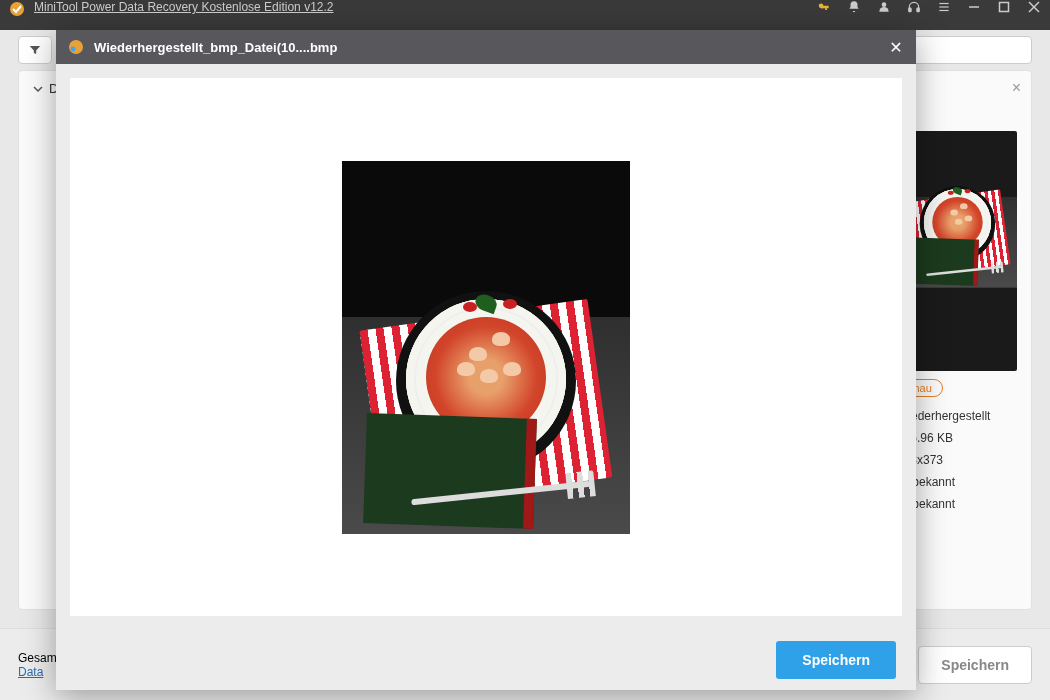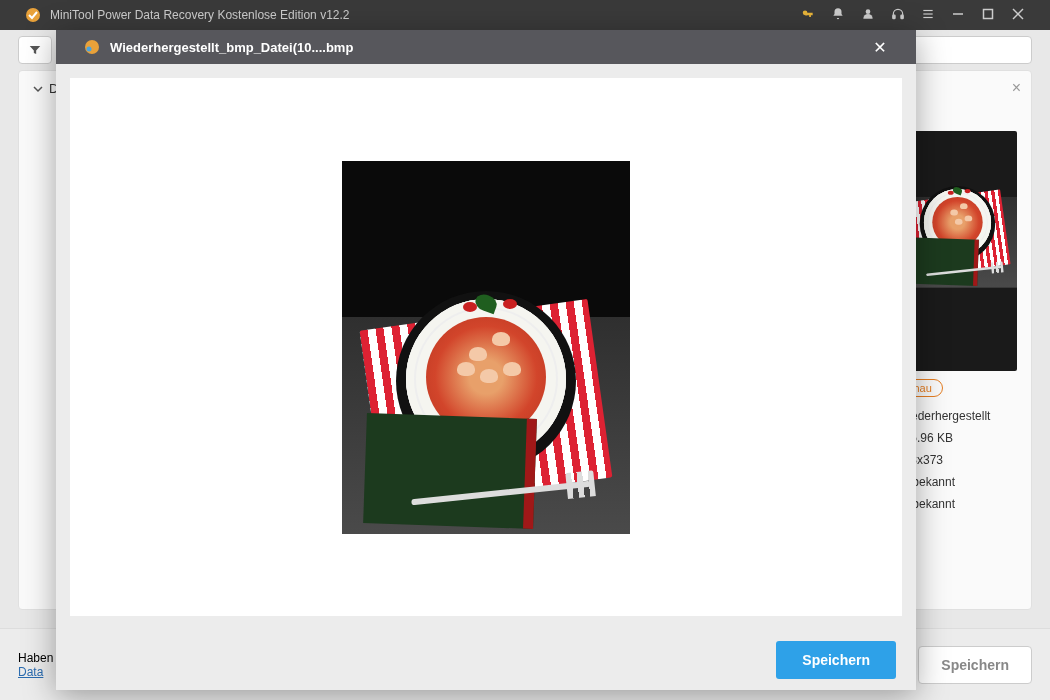--- a/index.html
+++ b/index.html
@@ -1,19 +1,19 @@
 <!DOCTYPE html>
 <html><head>
 <meta charset="utf-8">
 <style>
 * { margin: 0; padding: 0; box-sizing: border-box; font-family: -apple-system, BlinkMacSystemFont, "Segoe UI", Arial, sans-serif; }
 body { width: 1050px; height: 700px; overflow: hidden; background: #e8e8e8; position: relative; }
 
 
-.titlebar { height: 30px; background: #3a3a3a; display: flex; align-items: center; padding: 0 24px; color: #ccc; font-size: 12px; }
+.titlebar { height: 30px; background: #3a3a3a; display: flex; align-items: flex-start; padding: 0 8px; color: #ccc; font-size: 12px; text-decoration: underline; }
 .titlebar .app-icon { width: 18px; height: 18px; margin-right: 8px; display: flex; align-items: center; justify-content: center; }
 .titlebar .title { flex: 1; }
 .titlebar .win-controls { display: flex; gap: 14px; align-items: center; }
 .titlebar .win-controls span { cursor: pointer; color: #ccc; width: 16px; text-align: center; position: relative; }
 .notif-dot { position: absolute; top: -2px; right: -2px; width: 6px; height: 6px; background: #e74c3c; border-radius: 50%; }
 
 
 .main-bg { position: absolute; top: 30px; left: 0; right: 0; bottom: 0; background: #e8e8e8; }
 .toolbar { height: 40px; display: flex; align-items: center; padding: 6px 18px; gap: 8px; }
 .filter-btn { width: 34px; height: 28px; border: 1px solid #ccc; border-radius: 4px; background: #fff; display: flex; align-items: center; justify-content: center; }
@@ -28,21 +28,21 @@
 .sidepanel .chau { color: #e67e22; border: 1px solid #e67e22; border-radius: 12px; padding: 2px 10px; font-size: 11px; display: inline-block; margin-bottom: 12px; }
 .sidepanel .info-line { margin-bottom: 8px; }
 
 .footer-bg { position: absolute; bottom: 0; left: 0; right: 0; height: 72px; background: #ececec; border-top: 1px solid #ddd; display: flex; align-items: center; padding: 0 18px; }
 .footer-left { font-size: 12px; }
 .footer-link { color: #2b6cb0; text-decoration: underline; cursor: pointer; }
 .save-btn-bg { margin-left: auto; background: #fff; border: 1px solid #ccc; color: #888; padding: 10px 22px; border-radius: 4px; font-size: 14px; font-weight: 600; }
 
 
 .modal { position: absolute; top: 30px; left: 56px; width: 860px; height: 660px; background: #ececec; box-shadow: 0 6px 30px rgba(0,0,0,.35); display: flex; flex-direction: column; z-index: 10; }
-.modal-header { height: 34px; background: #57575c; display: flex; align-items: center; padding: 0 26px; color: #fff; font-size: 13px; }
+.modal-header { height: 34px; background: #57575c; display: flex; align-items: center; padding: 0 10px; color: #fff; font-size: 13px; }
 .modal-header .m-icon { width: 20px; height: 20px; margin-right: 8px; display: flex; align-items: center; justify-content: center; }
 .modal-header .m-title { flex: 1; font-weight: 600; }
 .modal-header .m-close { cursor: pointer; font-size: 16px; width: 20px; text-align: center; }
 
 .modal-body { flex: 1; padding: 14px; display: flex; }
 .preview-canvas { flex: 1; background: #fff; display: flex; align-items: center; justify-content: center; }
 .preview-img { width: 288px; height: 373px; background: #0a0a0a; position: relative; overflow: hidden; }
 
 .modal-footer { height: 60px; display: flex; align-items: center; justify-content: flex-end; padding: 0 20px; }
 .save-btn { background: #2ea1e8; color: #fff; border: none; padding: 11px 26px; border-radius: 3px; font-size: 14px; font-weight: 600; cursor: pointer; }
@@ -167,21 +167,21 @@
       <div class="info-line">Wiederhergestellt</div>
       <div class="info-line">105.96 KB</div>
       <div class="info-line">288x373</div>
       <div class="info-line">Unbekannt</div>
       <div class="info-line">Unbekannt</div>
     </div>
   </div>
 
   <div class="footer-bg">
     <div class="footer-left">
-      <div>Haben</div>
+      <div>Gesam</div>
       <a class="footer-link">Data</a>
     </div>
     <button class="save-btn-bg">Speichern</button>
   </div>
 </div>
 
 <div class="modal">
   <div class="modal-header">
     <span class="m-icon">
       <svg width="18" height="18" viewBox="0 0 18 18">

